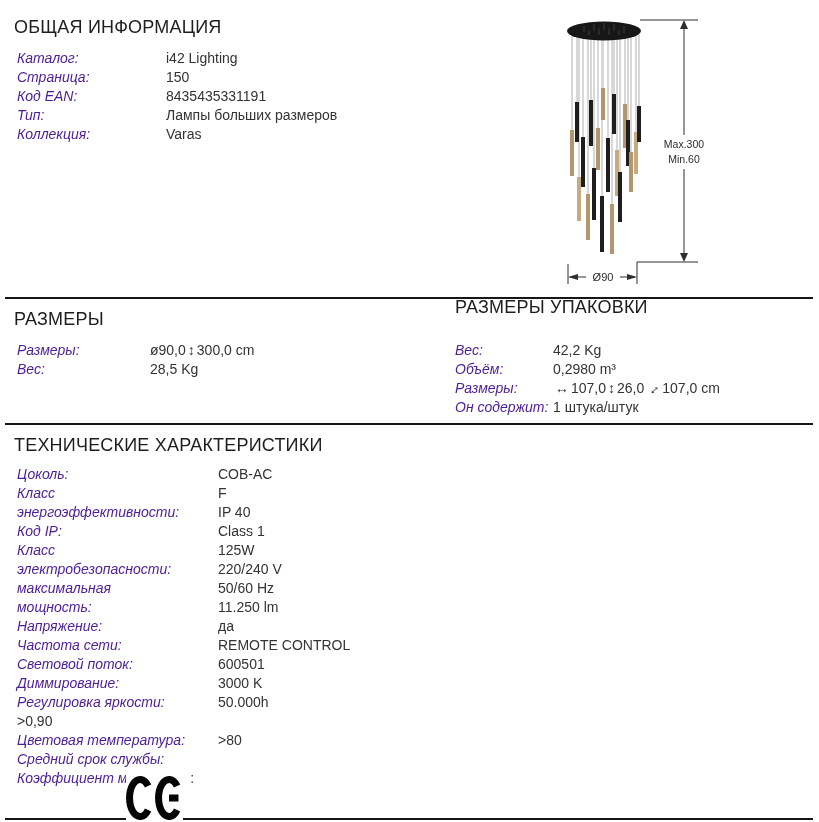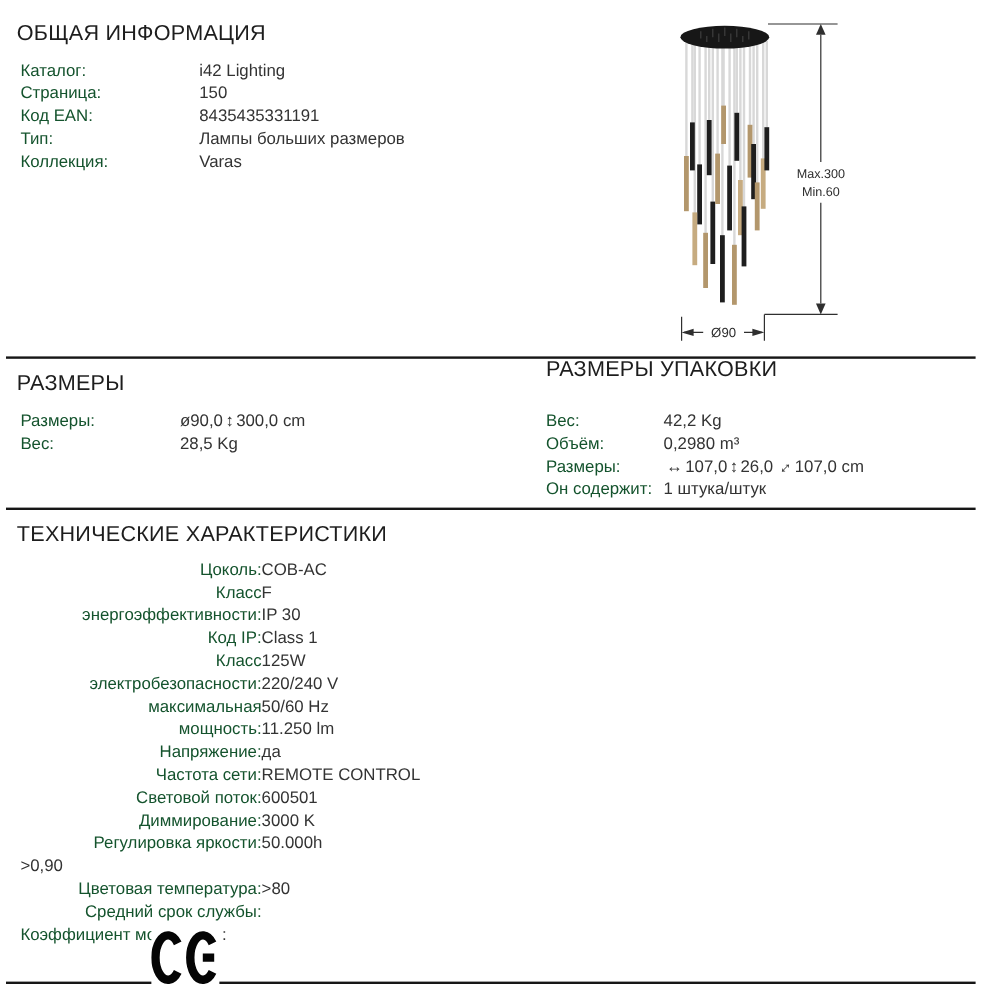--- a/index.html
+++ b/index.html
@@ -6,26 +6,26 @@
   .page{
     position:relative;width:819px;height:822px;background:#fff;overflow:hidden;
     font-family:"Liberation Sans","DejaVu Sans",sans-serif;color:#333;
   }
   .sec-title{
     position:absolute;font-size:18px;line-height:22px;color:#1d1d1d;
     letter-spacing:.2px;white-space:nowrap;
   }
   .rows{position:absolute;}
   .row{display:flex;font-size:14px;line-height:19px;white-space:nowrap;}
-  .row .lb{flex:0 0 auto;color:#14532d;}
+  .row .lb{flex:0 0 auto;color:#4c1d95;font-style:italic;}
   .row .val{color:#333;}
   .g-rows .lb{width:149px;}
   .d-rows .lb{width:133px;}
   .p-rows .lb{width:98px;}
-  .t-rows .lb{width:201px;text-align:right;}
+  .t-rows .lb{width:201px;}
   .arr{display:inline-block;margin:0 2px;color:#333;}
   .diag{transform:rotate(-45deg);}
   .divider{position:absolute;left:5px;width:808px;height:0;border-top:2px solid #161616;}
   .diagram{position:absolute;left:550px;top:8px;width:170px;height:280px;}
   .ce{position:absolute;left:126px;top:775px;z-index:2;}
   .row-ce{position:relative;}
   .row-ce .lb{width:auto;}
   .ce-gap{display:inline-block;width:55px;}
   .colon{position:relative;z-index:3;}
 </style>
@@ -186,21 +186,21 @@
     <div class="row">
       <span class="lb">Цоколь:</span>
       <span class="val">COB-AC</span>
     </div>
     <div class="row">
       <span class="lb">Класс</span>
       <span class="val">F</span>
     </div>
     <div class="row">
       <span class="lb">энергоэффективности:</span>
-      <span class="val">IP 30</span>
+      <span class="val">IP 40</span>
     </div>
     <div class="row">
       <span class="lb">Код IP:</span>
       <span class="val">Class 1</span>
     </div>
     <div class="row">
       <span class="lb">Класс</span>
       <span class="val">125W</span>
     </div>
     <div class="row">

